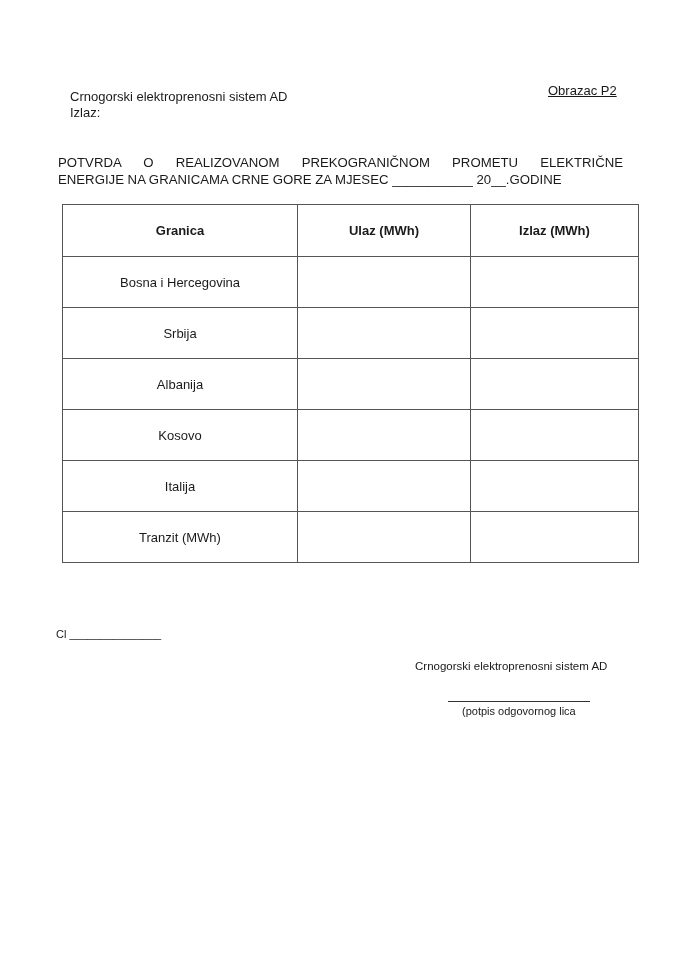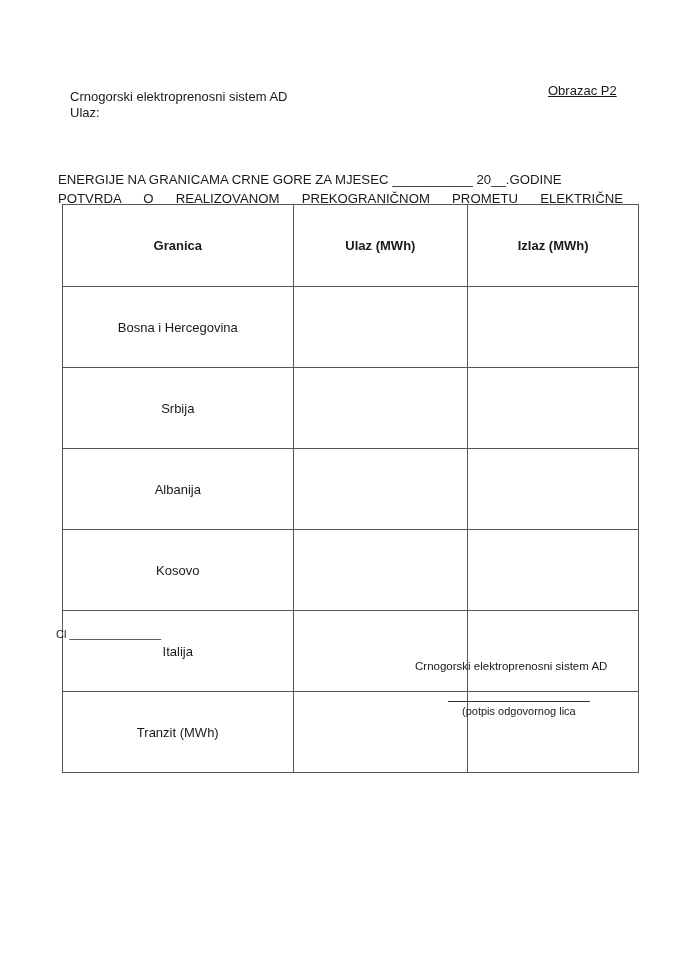--- a/index.html
+++ b/index.html
@@ -1,32 +1,32 @@
 <!DOCTYPE html>
 <html><head>
 <meta charset="utf-8">
 <style>
   html, body { margin:0; padding:0; background:#ffffff; }
   body { width:679px; height:960px; position:relative; overflow:hidden; font-family:"Liberation Sans", sans-serif; color:#1a1a1a; }
   .abs { position:absolute; }
   .t13 { font-size:13px; line-height:15px; }
   .u { text-decoration:underline; }
   .title-line { position:absolute; left:58px; width:565px; font-size:13.2px; line-height:15px; white-space:nowrap; }
-  .justify { text-align:justify; text-align-last:justify;margin-top:36px; }
+  .justify { text-align:justify; text-align-last:justify; }
   table.grid { position:absolute; left:62px; top:204px; width:577px; border-collapse:collapse; }
-  table.grid td { border:1px solid #555; text-align:center; vertical-align:middle; font-size:13px; padding:15px; }
+  table.grid td { border:1px solid #555; text-align:center; vertical-align:middle; font-size:13px; padding:0; }
   table.grid tr.head td { height:51px; font-weight:bold; }
   table.grid tr.row td { height:50px; }
   .c1 { width:234px; } .c2 { width:172px; } .c3 { width:167px; }
 </style>
 </head>
 <body>
 
 <div class="abs t13" style="left:70px;top:89px;">Crnogorski elektroprenosni sistem AD</div>
-<div class="abs t13" style="left:70px;top:105px;">Ulaz:</div>
+<div class="abs t13" style="left:70px;top:105px;">Izlaz:</div>
 <div class="abs t13 u" style="left:548px;top:83px;">Obrazac P2</div>
 
 <div class="title-line justify" style="top:155px;">POTVRDA O REALIZOVANOM PREKOGRANIČNOM PROMETU ELEKTRIČNE</div>
 <div class="title-line" style="top:172px;">ENERGIJE NA GRANICAMA CRNE GORE ZA  MJESEC ___________ 20__.GODINE</div>
 
 <table class="grid">
   <tbody>
       <tr class="head">
     <td class="c1">Granica</td>
     <td class="c2">Ulaz (MWh)</td>

